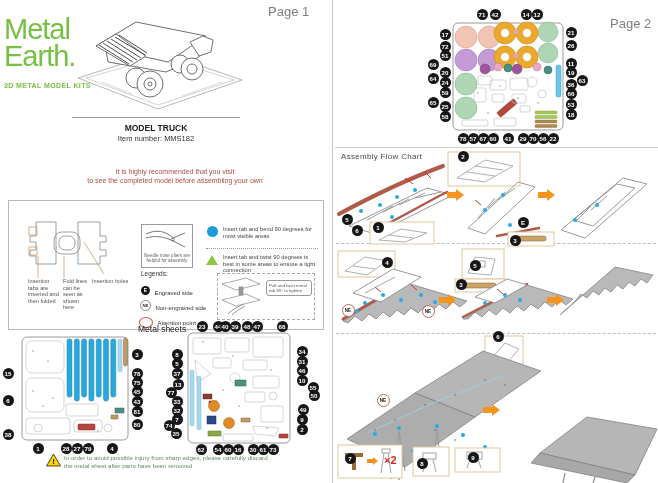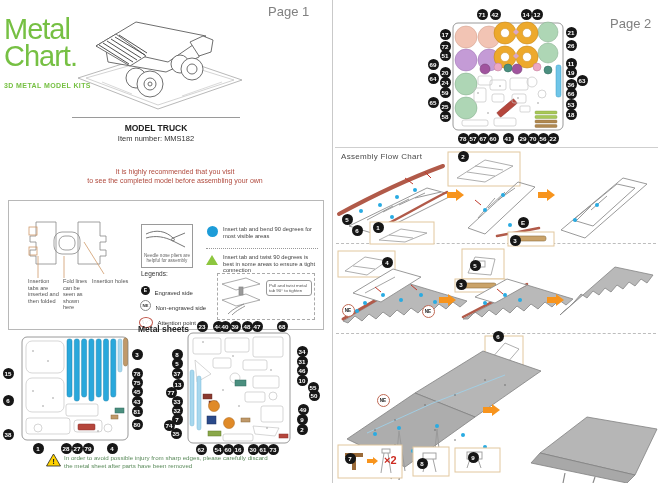--- a/index.html
+++ b/index.html
@@ -34,21 +34,21 @@
       padding:0 2px;line-height:9px;display:inline-block;}
   .tipstitle{font-size:8.4px;font-weight:bold;color:#2b2b2b;}
   .tiptext{font-size:5.8px;color:#444;line-height:6.6px;}
   .bluecirc{width:11px;height:11px;border-radius:50%;background:#1d9cd8;}
   .greentri{width:0;height:0;border-left:6px solid transparent;border-right:6px solid transparent;
       border-bottom:10px solid #8dc63f;}
   .dotline{border-top:1px dotted #999;}
   .dashbox{border:1px dashed #aaa;}
   .twistnote{border:1px solid #999;border-radius:3px;font-size:4.4px;color:#555;
       line-height:5px;padding:2px;background:#fff;}
-  .sheetstitle{font-size:8.5px;font-weight:bold;color:#222;}
+  .sheetstitle{font-size:8.5px;font-weight:normal;color:#222;}
   .warntext{font-size:6.2px;color:#5a8a5a;line-height:7.6px;}
   .flowtitle{font-size:8px;color:#4a4a4a;letter-spacing:.3px;}
   .vdivider{width:1px;background:#c9c9c9;}
   .hline{height:1px;background:#cfcfcf;}
   .hdash{border-top:1px dashed #bdbdbd;height:0;}
   
   .badge{position:absolute;width:11px;height:11px;margin:-5.5px 0 0 -5.5px;border-radius:50%;
       background:#161616;color:#fff;font-size:6.2px;font-weight:bold;line-height:11px;
       text-align:center;z-index:30;}
   .nemark{position:absolute;width:13px;height:13px;margin:-6.5px 0 0 -6.5px;border-radius:50%;
@@ -64,21 +64,21 @@
   <div class="abs vdivider" style="left:332px;top:0;height:483px;"></div>
   <div class="abs hline" style="left:335px;top:147px;width:323px;"></div>
   <div class="abs hdash" style="left:336px;top:243px;width:320px;"></div>
   <div class="abs hdash" style="left:336px;top:333px;width:320px;"></div>
 
   <div class="abs pagelabel" style="left:268px;top:4px;">Page 1</div>
   <div class="abs pagelabel" style="left:610px;top:16px;">Page 2</div>
 
   <div class="abs logo" style="left:4px;top:16px;">
     <div>Metal</div>
-    <div>Chart.</div>
+    <div>Earth.</div>
   </div>
   <div class="abs tagline" style="left:4px;top:82px;">3D METAL MODEL KITS</div>
 
   <svg class="abs" style="left:72px;top:12px;" width="175" height="100" viewBox="0 0 175 100">
     <g fill="none" stroke="#9a9a9a" stroke-width="0.7">
       <polygon points="6,66 86,97 170,68 88,40"></polygon>
       <polygon points="14,66 86,93 162,68 88,45" stroke="#c0c0c0"></polygon>
       <line x1="30" y1="70" x2="60" y2="82" stroke="#c8c8c8"></line>
       <line x1="110" y1="84" x2="150" y2="70" stroke="#c8c8c8"></line>
     </g>

